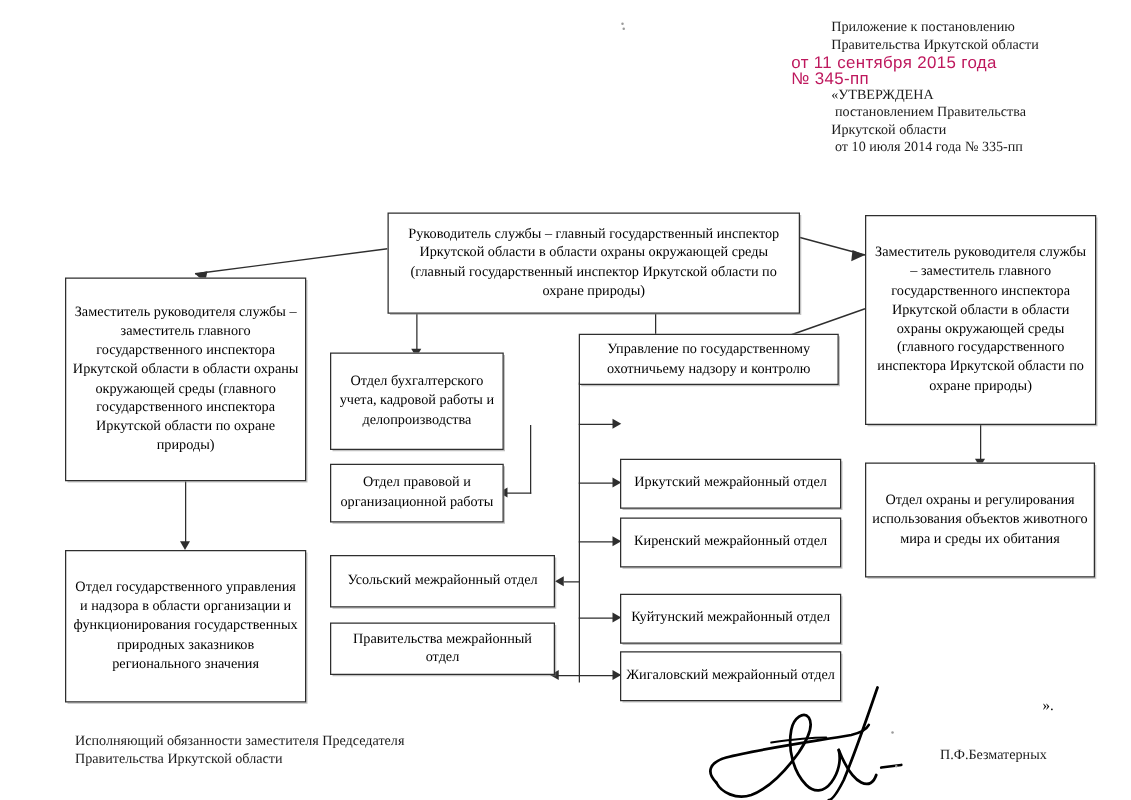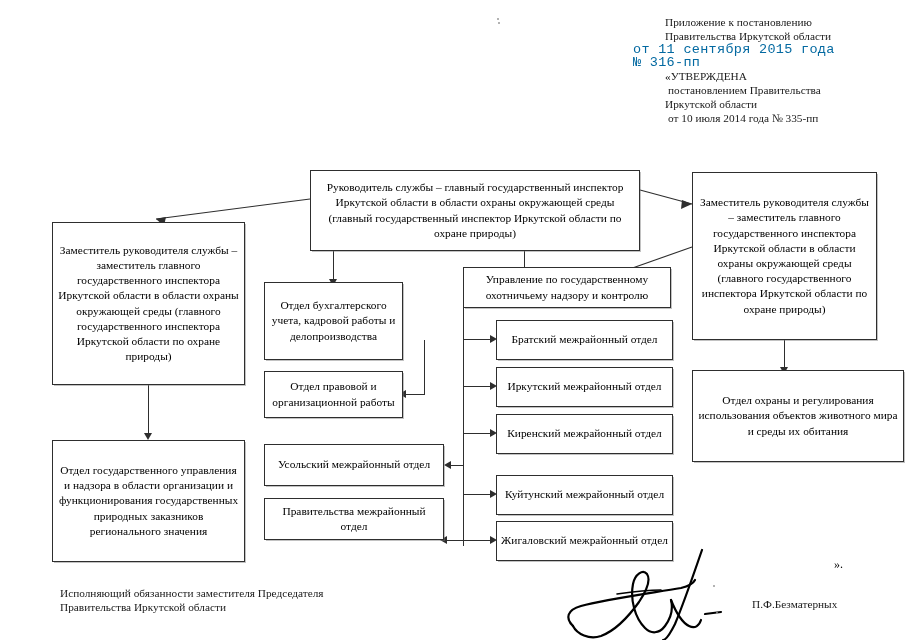--- a/index.html
+++ b/index.html
@@ -22,26 +22,26 @@
   
   .hdr {
     position: absolute;
     font-size: 11.3px;
     line-height: 14.5px;
     white-space: nowrap;
     color: #1a1a1a;
   }
   .hdr-stamp {
     position: absolute;
-    font-family: Liberation Mono, monospace;
+    font-family: Liberation Sans, sans-serif;
     font-size: 13.5px;
     line-height: 15px;
     letter-spacing: 0.3px;
     white-space: nowrap;
-    color: #0369a1;
+    color: #be185d;
   }
 
   
   .doc-title {
     position: absolute;
     font-weight: bold;
     font-size: 12.2px;
     letter-spacing: 0.15px;
     white-space: nowrap;
   }
@@ -110,21 +110,21 @@
 </style>
 </head>
 <body>
 
 <div id="page">
 
   <div class="hdr" style="left:665px; top:15px;text-align:right;">Приложение к постановлению</div>
   <div class="hdr" style="left:665px; top:29px;">Правительства Иркутской области</div>
 
   <div class="hdr-stamp" style="left:633px; top:42px;">от 11 сентября 2015 года</div>
-  <div class="hdr-stamp" style="left:633px; top:55px;">№ 316-пп</div>
+  <div class="hdr-stamp" style="left:633px; top:55px;">№ 345-пп</div>
 
   <div class="hdr" style="left:665px; top:69px;">«УТВЕРЖДЕНА</div>
   <div class="hdr" style="left:668px; top:83px;">постановлением Правительства</div>
   <div class="hdr" style="left:665px; top:97px;">Иркутской области</div>
   <div class="hdr" style="left:668px; top:111px;">от 10 июля 2014 года  № 335-пп</div>
 
 
   <svg class="diag" style="left:0px; top:0px; width:905px; height:640px;">
     <line x1="310" y1="199" x2="156" y2="219" stroke="#2e2e2e" stroke-width="1.1"></line>
     <polygon points="156,219 166,217 164,226" fill="#2e2e2e"></polygon>
@@ -206,41 +206,38 @@
   </div>
 
   <div class="node" style="left:463px; top:267px; width:208px; height:41px;">
     <span>Управление по государственному охотничьему надзору и контролю</span>
   </div>
 
   <div class="node" style="left:52px; top:440px; width:193px; height:122px;">
     <span>Отдел государственного управления и надзора в области организации и функционирования государственных природных заказников регионального значения</span>
   </div>
 
-  <div class="node" style="left:496px; top:320px; width:177px; height:40px;">
-    <span>Братский межрайонный отдел</span>
-  </div>
 
   <div class="node" style="left:496px; top:367px; width:177px; height:40px;">
     <span>Иркутский межрайонный отдел</span>
   </div>
 
   <div class="node" style="left:496px; top:414px; width:177px; height:40px;justify-content:flex-end;">
     <span>Киренский межрайонный отдел</span>
   </div>
 
   <div class="node" style="left:496px; top:521px; width:177px; height:40px;">
     <span>Жигаловский межрайонный отдел</span>
   </div>
 
   <div class="node" style="left:496px; top:475px; width:177px; height:40px;">
     <span>Куйтунский межрайонный отдел</span>
   </div>
 
-  <div class="node" style="left:692px; top:370px; width:212px; height:92px;">
+  <div class="node" style="left:692px; top:370px; width:184px; height:92px;">
     <span>Отдел охраны и регулирования использования объектов животного мира и среды их обитания</span>
   </div>
 
   <div class="footer-text" style="left:60px; top:586px;">Исполняющий обязанности заместителя Председателя</div>
   <div class="footer-text" style="left:60px; top:600px;">Правительства Иркутской области</div>
 
   <div class="footer-text" style="left:752px; top:597px;">П.Ф.Безматерных</div>
 
   <div class="quote-mark" style="left:834px; top:557px;">».</div>
 

